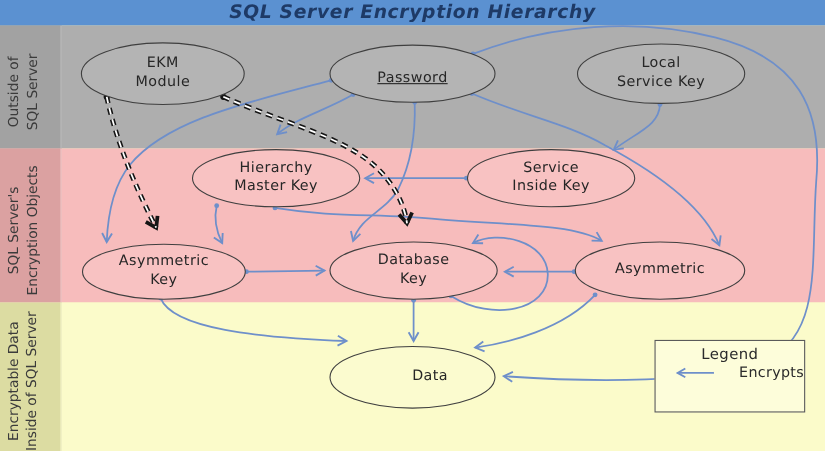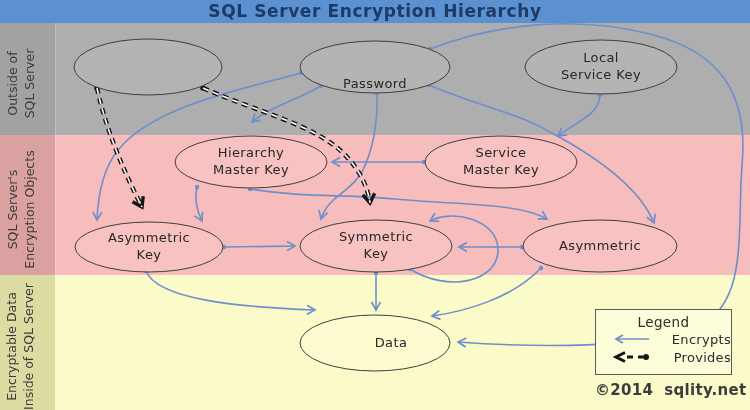--- a/index.html
+++ b/index.html
@@ -6,21 +6,21 @@
   #stage {
     position:relative; width:750px; height:410px; overflow:hidden;
     font-family:"DejaVu Sans","Liberation Sans",sans-serif;
     background:#fbfbca;
   }
   
   .titlebar { position:absolute; left:0; top:0; width:750px; height:23px; background:#5b91d1; }
   .title {
     position:absolute; left:0; top:0; width:750px; height:23px;
     text-align:center; line-height:23px; font-size:17px; font-weight:bold;
-    letter-spacing:0.6px; color:#1e3a66;
+    letter-spacing:0.6px; color:#1e3a66;font-style:italic;
   }
   .band { position:absolute; left:0; width:750px; }
   .band-outside { top:23px;  height:112px; background:#aeaeae; }
   .band-objects { top:135px; height:140px; background:#f7bcbc; }
   .band-data    { top:275px; height:135px; background:#fbfbca; }
   .side { position:absolute; left:0; width:55px; }
   .side-outside { top:23px;  height:112px; background:#a2a2a2; border-right:1px solid #bdbdbd; }
   .side-objects { top:135px; height:140px; background:#dba1a1; border-right:1px solid #f3cccc; }
   .side-data    { top:275px; height:135px; background:#dcdca2; border-right:1px solid #f5f5cf; }
   .side-label {
@@ -148,48 +148,41 @@
       <ellipse cx="601" cy="67" rx="76" ry="27" fill="#b4b4b4"></ellipse>
       <ellipse cx="251" cy="162" rx="76" ry="26" fill="#f8c2c2"></ellipse>
       <ellipse cx="501" cy="162" rx="76" ry="26" fill="#f8c2c2"></ellipse>
       <ellipse cx="149" cy="247" rx="74" ry="25" fill="#f8c2c2"></ellipse>
       <ellipse cx="376" cy="246" rx="76" ry="26" fill="#f8c2c2"></ellipse>
       <ellipse cx="600" cy="246" rx="77" ry="26" fill="#f8c2c2"></ellipse>
       <ellipse cx="375" cy="343" rx="75" ry="28" fill="#fbfbcf"></ellipse>
     </g>
   </svg>
 
-  <div class="node-label" style="left:375px; top:84px;">Password</div>
+  <div class="node-label" style="left:148px; top:67px;">EKM
+Module</div>
+  <div class="node-label" style="left:375px; top:72px;text-decoration:underline;">Password</div>
   <div class="node-label" style="left:601px; top:67px;">Local
 Service Key</div>
   <div class="node-label" style="left:251px; top:162px;">Hierarchy
 Master Key</div>
   <div class="node-label" style="left:501px; top:162px;">Service
-Master Key</div>
+Inside Key</div>
   <div class="node-label" style="left:149px; top:247px;">Asymmetric
 Key</div>
-  <div class="node-label" style="left:376px; top:246px;">Symmetric
+  <div class="node-label" style="left:376px; top:246px;">Database
 Key</div>
   <div class="node-label" style="left:600px; top:246px;">Asymmetric</div>
   <div class="node-label" style="left:391px; top:343px;">Data</div>
 
   <div class="legend-box">
     <div class="legend-title">Legend</div>
     <div class="legend-row">
       <svg width="44" height="12">
         <path d="M10,2 L3,6 L10,10" fill="none" stroke="#6e8fca" stroke-width="1.7"></path>
         <line x1="3" y1="6" x2="38" y2="6" stroke="#6e8fca" stroke-width="1.6"></line>
         <circle cx="38" cy="6" r="2.2" fill="#6e8fca"></circle>
       </svg>
       <span class="lab">Encrypts</span>
     </div>
-    <div class="legend-row">
-      <svg width="44" height="12">
-        <path d="M12,1.5 L3,6 L12,10.5" fill="none" stroke="#151515" stroke-width="3"></path>
-        <line x1="14" y1="6" x2="30" y2="6" stroke="#151515" stroke-width="3" stroke-dasharray="6 5"></line>
-        <circle cx="33" cy="6" r="3" fill="#151515"></circle>
-      </svg>
-      <span class="lab">Provides</span>
-    </div>
   </div>
 
-  <div class="copyright">©2014  sqlity.net</div>
 </div>
 
 </body></html>

